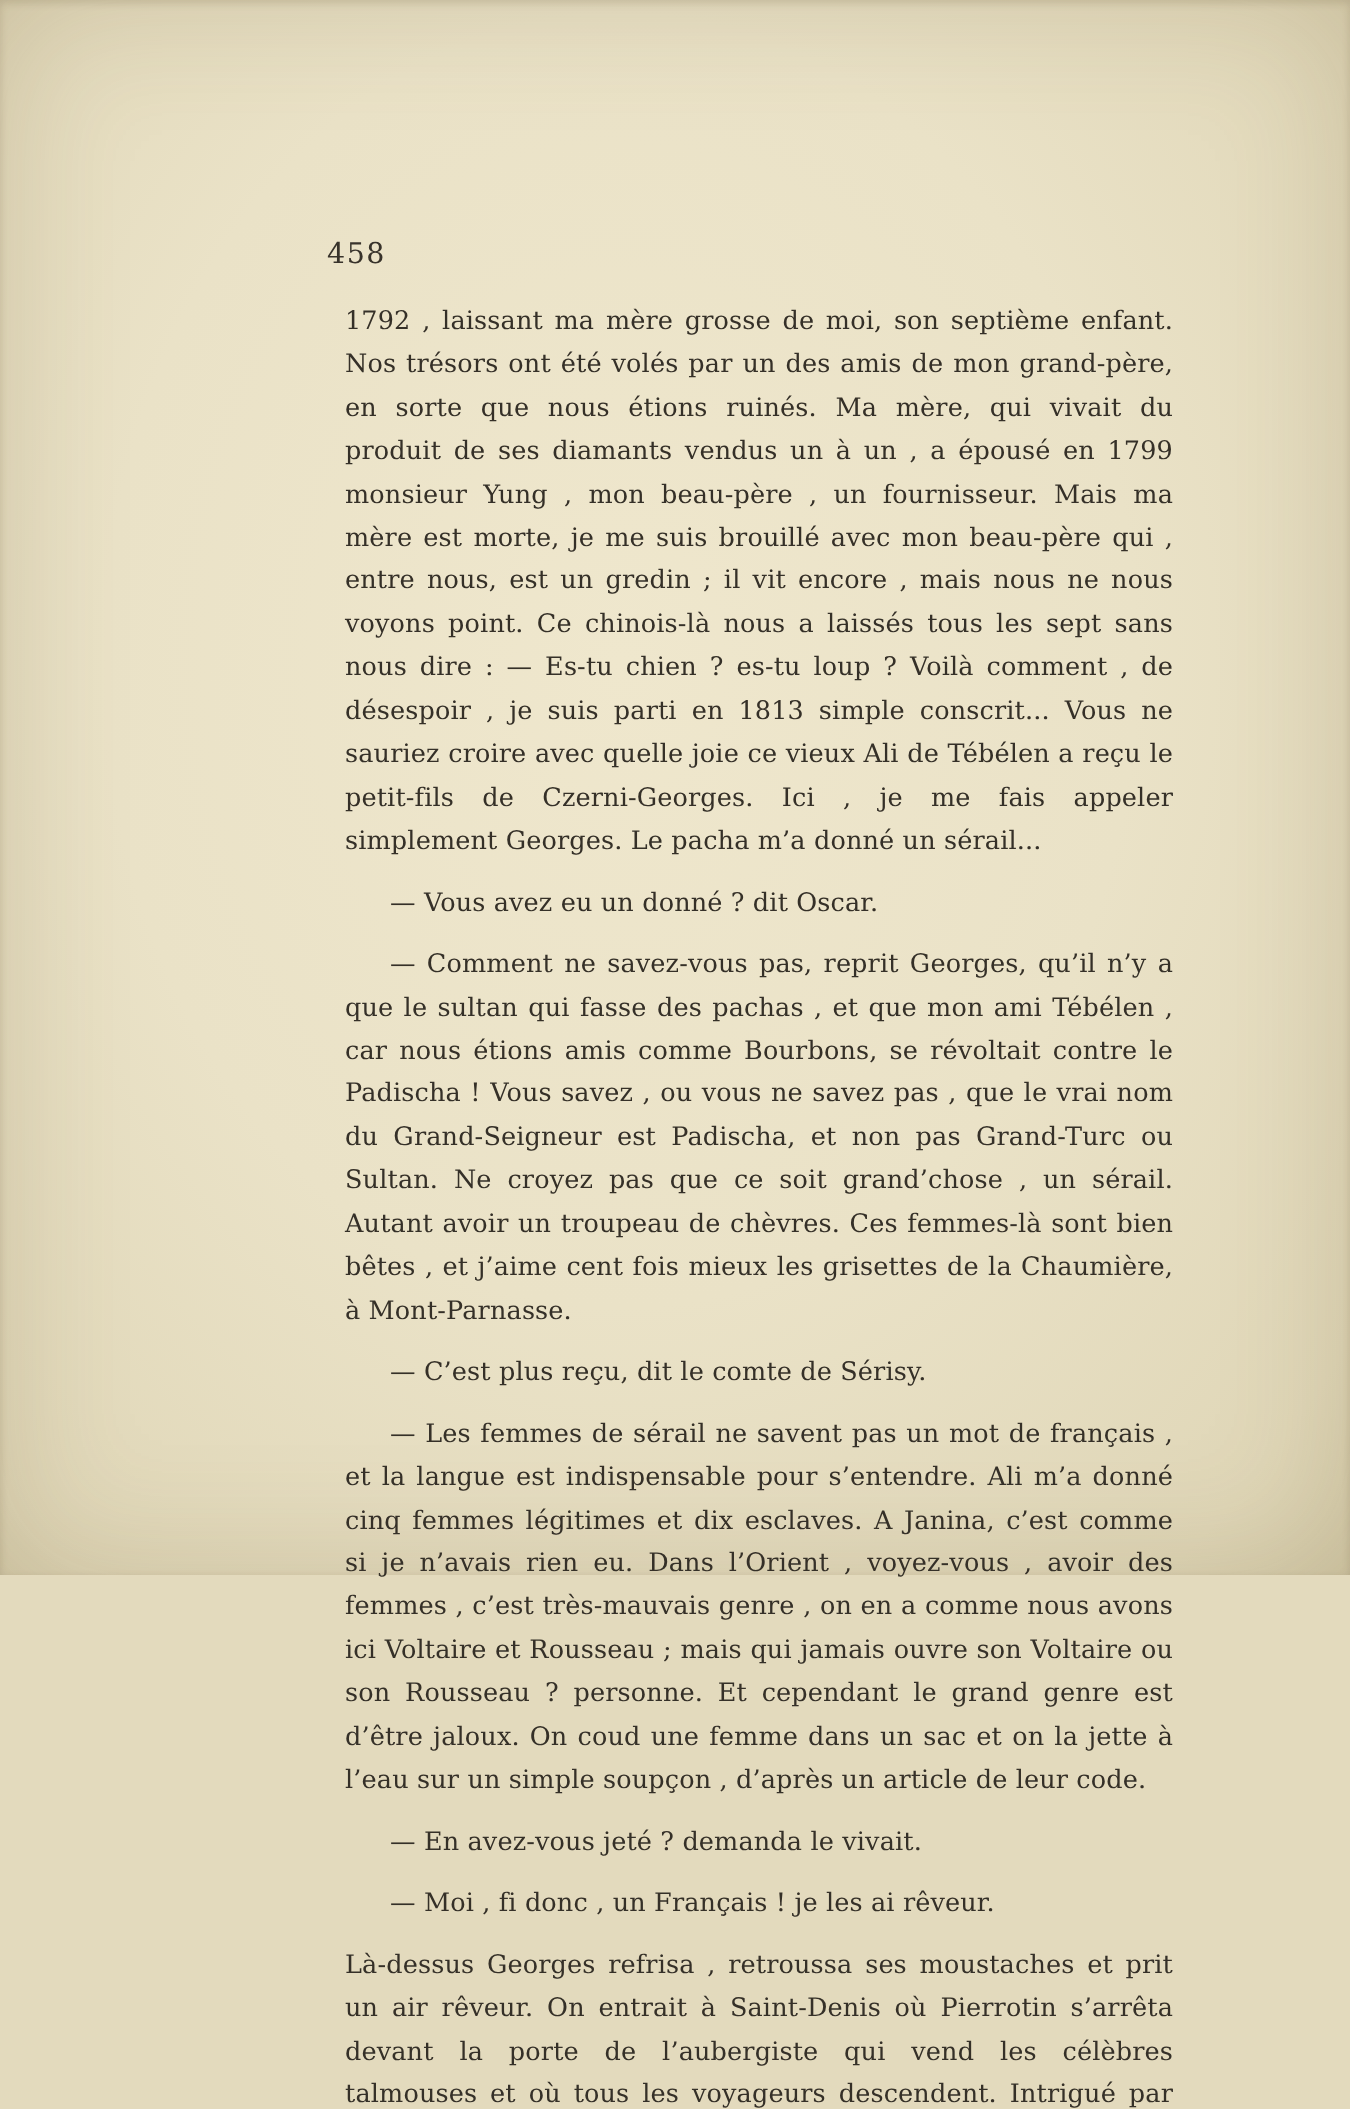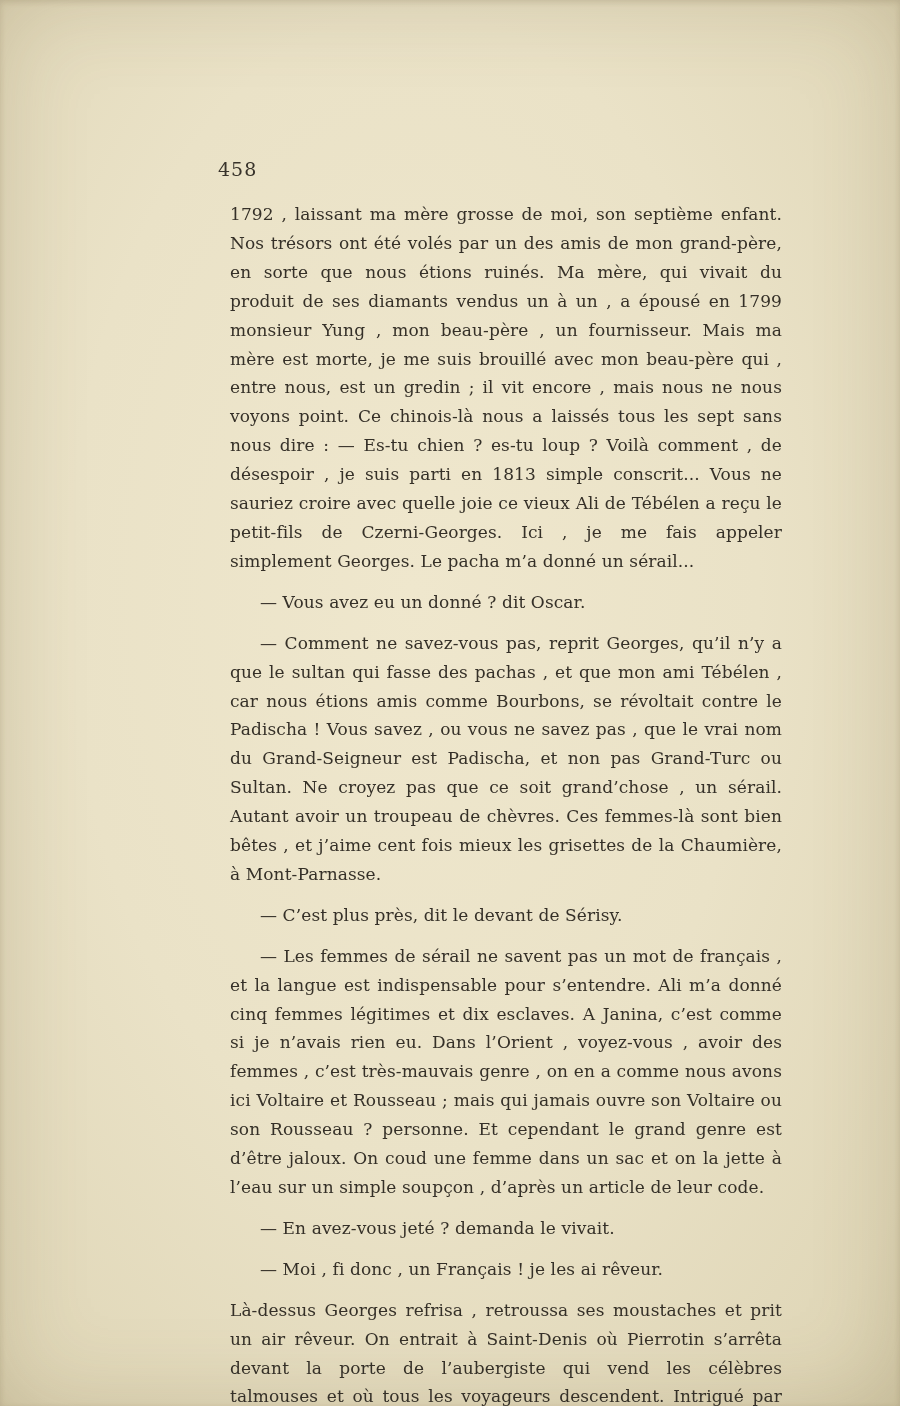--- a/index.html
+++ b/index.html
@@ -9,21 +9,21 @@
   body {
     width: 900px;
     height: 1406px;
     overflow: hidden;
     font-family: "DejaVu Serif", "Liberation Serif", serif;
     background: #e3dabd;
   }
   .paper {
     position: relative;
     width: 900px;
-    height: 1406px;
+    height: 1050px;
     background: radial-gradient(ellipse at 46% 42%, #efe7cd 0%, #eae2c7 50%, #e0d7b8 88%, #d8cfae 100%);
     box-shadow: inset 0 0 90px rgba(110, 90, 50, 0.20), inset 0 2px 6px rgba(90, 70, 40, 0.18);
   }
   .text-block {
     position: absolute;
     left: 218px;
     top: 156px;
     width: 576px;
   }
   .header {
@@ -68,20 +68,20 @@
 
 <div class="paper">
   <div class="text-block">
     <div class="header">
       <span class="page-number">458</span>
     </div>
     <div class="body-text">
         <p class="para">1792 , laissant ma mère grosse de moi, son septième enfant. Nos trésors ont été volés par un des amis de mon grand-père, en sorte que nous étions ruinés. Ma mère, qui vivait du produit de ses diamants vendus un à un , a épousé en 1799 monsieur Yung , mon beau-père , un fournisseur. Mais ma mère est morte, je me suis brouillé avec mon beau-père qui , entre nous, est un gredin ; il vit encore , mais nous ne nous voyons point. Ce chinois-là nous a laissés tous les sept sans nous dire : — Es-tu chien ? es-tu loup ? Voilà comment , de désespoir , je suis parti en 1813 simple conscrit... Vous ne sauriez croire avec quelle joie ce vieux Ali de Tébélen a reçu le petit-fils de Czerni-Georges. Ici , je me fais appeler simplement Georges. Le pacha m’a donné un sérail...</p>
         <p class="para indent">— Vous avez eu un donné ? dit Oscar.</p>
         <p class="para indent">— Comment ne savez-vous pas, reprit Georges, qu’il n’y a que le sultan qui fasse des pachas , et que mon ami Tébélen , car nous étions amis comme Bourbons, se révoltait contre le Padischa ! Vous savez , ou vous ne savez pas , que le vrai nom du Grand-Seigneur est Padischa, et non pas Grand-Turc ou Sultan. Ne croyez pas que ce soit grand’chose , un sérail. Autant avoir un troupeau de chèvres. Ces femmes-là sont bien bêtes , et j’aime cent fois mieux les grisettes de la Chaumière, à Mont-Parnasse.</p>
-        <p class="para indent">— C’est plus près, dit le devant de Sérisy.</p>
+        <p class="para indent">— C’est plus reçu, dit le comte de Sérisy.</p>
         <p class="para indent">— Les femmes de sérail ne savent pas un mot de français , et la langue est indispensable pour s’entendre. Ali m’a donné cinq femmes légitimes et dix esclaves. A Janina, c’est comme si je n’avais rien eu. Dans l’Orient , voyez-vous , avoir des femmes , c’est très-mauvais genre , on en a comme nous avons ici Voltaire et Rousseau ; mais qui jamais ouvre son Voltaire ou son Rousseau ? personne. Et cependant le grand genre est d’être jaloux. On coud une femme dans un sac et on la jette à l’eau sur un simple soupçon , d’après un article de leur code.</p>
         <p class="para indent">— En avez-vous jeté ? demanda le vivait.</p>
         <p class="para indent">— Moi , fi donc , un Français ! je les ai rêveur.</p>
         <p class="para">Là-dessus Georges refrisa , retroussa ses moustaches et prit un air rêveur. On entrait à Saint-Denis où Pierrotin s’arrêta devant la porte de l’aubergiste qui vend les célèbres talmouses et où tous les voyageurs descendent. Intrigué par les apparences de vérité mêlées aux plaisanteries de Georges , le comte remonta promptement</p>
       </div>
   </div>
 </div>
 
 </body></html>

